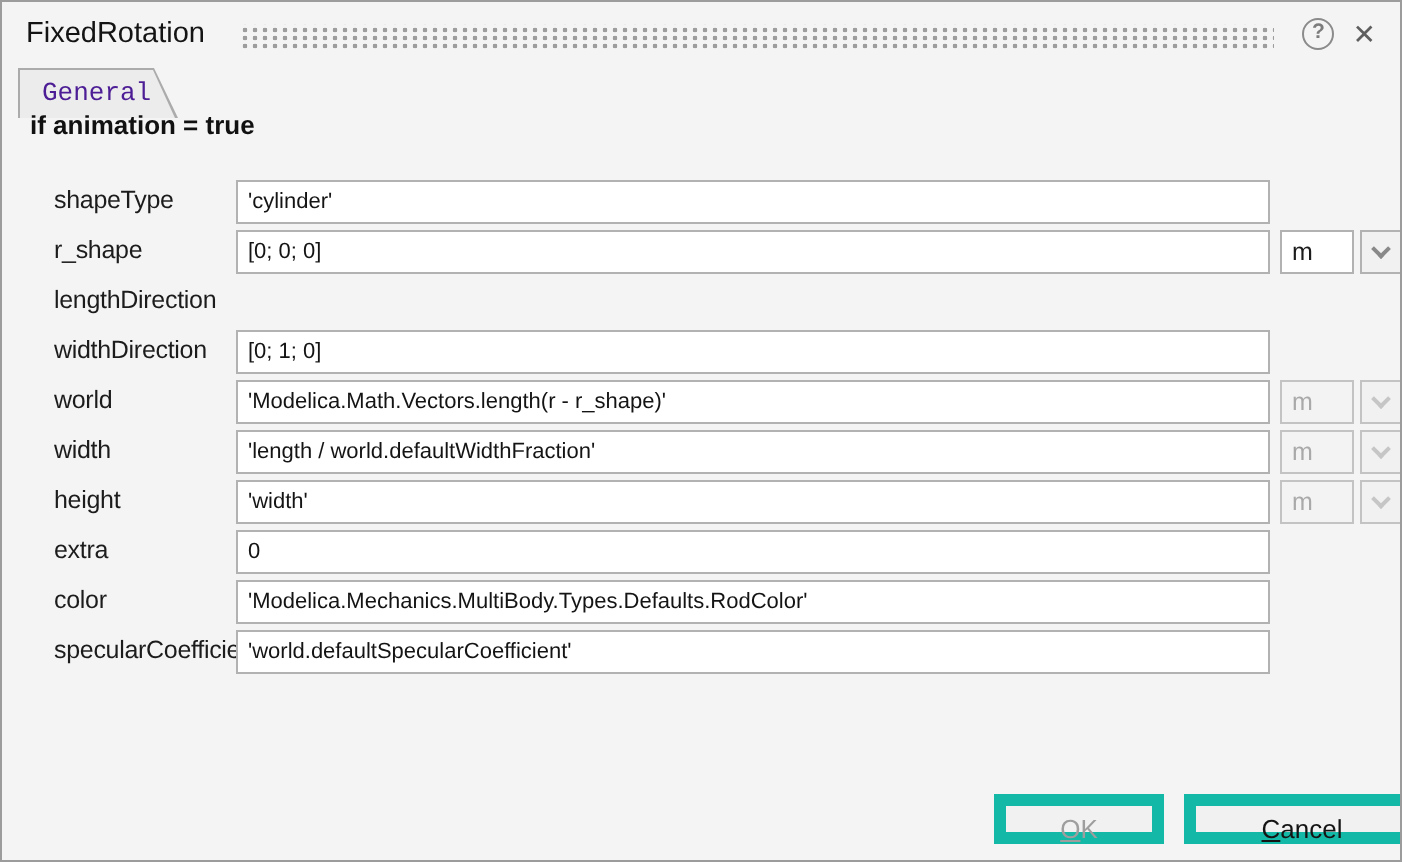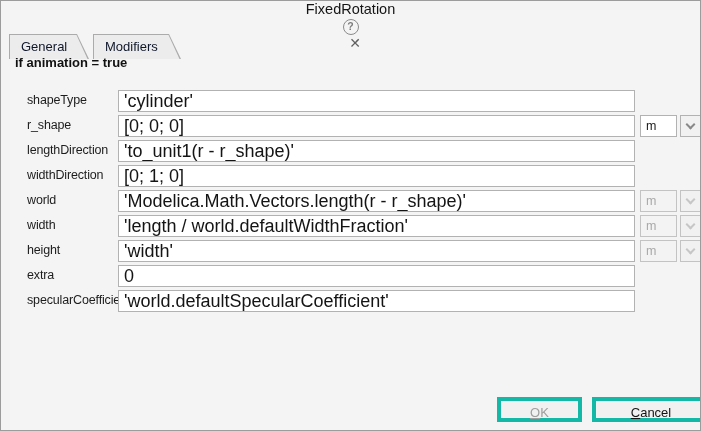--- a/index.html
+++ b/index.html
@@ -4,21 +4,21 @@
 <style>
   * { box-sizing: border-box; margin: 0; padding: 0; }
   html, body { background: #d6d6d6; font-family: "Liberation Sans", sans-serif; }
   .dialog {
     position: relative; width: 701px; height: 431px;
     background: #f4f4f4; border: 1px solid #9c9c9c; overflow: hidden;
   }
   
   .titlebar {
     position: absolute; top: 0; left: 0; right: 0; height: 32px;
-    display: flex; align-items: center; padding: 0 12px; flex-direction: column;
+    display: flex; align-items: center; padding: 0 12px;
   }
   .title { font-size: 14.5px; color: #141414; white-space: nowrap; }
   .grip {
     flex: 1; height: 13px; margin: 0 14px 0 18px; margin-top: 2px;
     background-image: radial-gradient(circle, #9d9d9d 1.05px, transparent 1.3px);
     background-size: 5px 4px; background-position: 0 1px;
   }
   .help-icon {
     width: 16px; height: 16px; border: 1.5px solid #8b8b8b; border-radius: 50%;
     color: #7c7c7c; font-size: 10.5px; font-weight: bold; line-height: 13px;
@@ -41,37 +41,37 @@
     clip-path: polygon(0 0, calc(100% - 11px) 0, 100% 100%, 0 100%);
   }
   .tab.active .tab-fill { background: #fafafa; }
   .tab-accent {
     position: absolute; top: 0; left: 0; right: 0; height: 3px;
     background: #0a7ba6; display: none;
   }
   .tab.active .tab-accent { display: block; }
   .tab-label {
     position: relative; display: block; padding: 5px 24px 0 12px;
-    font-size: 13px; color: #0f172a; white-space: nowrap;
+    font-size: 13px; color: #4c1d95; white-space: nowrap; font-family: Liberation Mono, monospace;
   }
   
   .cond-header {
     position: absolute; top: 54px; left: 14px;
     font-size: 13px; font-weight: bold; color: #111;
   }
   .rows { position: absolute; top: 89px; left: 0; right: 0; }
   .row { height: 25px; display: flex; align-items: flex-start; padding-left: 26px; }
   .row-label {
     width: 91px; flex: none; font-size: 12.5px; color: #1c1c1c;
     padding-top: 3px; white-space: nowrap; letter-spacing: -0.15px;
   }
   .row-field {
     width: 517px; height: 22px; flex: none;
     border: 1px solid #b2b2b2; background: #ffffff;
-    font-family: "Liberation Sans", sans-serif; font-size: 18px; color: #141414;
+    font-family: "Liberation Sans", sans-serif; font-size: 11px; color: #141414;
     padding: 0 5px; outline: none;
   }
   .unit-group { display: flex; margin-left: 5px; }
   .unit-group.hidden { visibility: hidden; }
   .unit-box {
     width: 37px; height: 22px; border: 1px solid #b2b2b2; background: #ffffff;
     font-size: 12.5px; color: #1c1c1c; padding: 3px 0 0 5px; cursor: pointer;
   }
   .unit-btn {
     width: 21px; height: 22px; margin-left: 3px;
@@ -82,21 +82,21 @@
     width: 7px; height: 7px; margin-top: -4px;
     border-right: 2px solid #898989; border-bottom: 2px solid #898989;
     transform: rotate(45deg);
   }
   .unit-group.disabled .unit-box { background: #f3f3f3; color: #a9a9a9; border-color: #c3c3c3; }
   .unit-group.disabled .unit-btn { border-color: #c3c3c3; }
   .unit-group.disabled .chev { border-color: #c6c6c6; }
   
   .btn {
     position: absolute; top: 396px; height: 25px;
-    border: 4px solid #14b8a6; background: #f1f1f1;
+    border: 6px solid #14b8a6; background: #f1f1f1;
     font-family: "Liberation Sans", sans-serif; font-size: 13px; color: #141414;
     text-align: center; padding-top: 4px; cursor: pointer;
   }
   .btn .u { text-decoration: underline; }
   .btn.disabled { color: #9e9e9e; cursor: default; }
   .btn-ok { left: 496px; width: 85px; }
   .btn-cancel { left: 591px; width: 118px; }
 </style>
 </head>
 <body>
@@ -109,25 +109,20 @@
     <span class="help-icon">?</span>
     <span class="close-icon">✕</span>
   </div>
 
   <div class="tabbar">
     <div class="tab" style="width:80px">
       <span class="tab-fill"></span>
 
       <span class="tab-label">General</span>
     </div>
-    <div class="tab" style="width:88px">
-      <span class="tab-fill"></span>
-
-      <span class="tab-label">Modifiers</span>
-    </div>
   </div>
 
   <div class="cond-header">if animation = true</div>
 
   <div class="rows" id="rows">
     <div class="row">
       <div class="row-label">shapeType</div>
       <input class="row-field" type="text" value="'cylinder'" style="">
       <div class="unit-group hidden">
         <div class="unit-box"></div>
@@ -143,21 +138,20 @@
       <div class="unit-group">
         <div class="unit-box">m</div>
         <div class="unit-btn">
           <span class="chev"></span>
         </div>
       </div>
     </div>
 
     <div class="row">
       <div class="row-label">lengthDirection</div>
-      <input class="row-field" type="text" value="'to_unit1(r - r_shape)'" style="">
       <div class="unit-group hidden">
         <div class="unit-box"></div>
         <div class="unit-btn">
           <span class="chev"></span>
         </div>
       </div>
     </div>
 
     <div class="row">
       <div class="row-label">widthDirection</div>
@@ -207,20 +201,30 @@
       <div class="row-label">extra</div>
       <input class="row-field" type="text" value="0" style="">
       <div class="unit-group hidden">
         <div class="unit-box"></div>
         <div class="unit-btn">
           <span class="chev"></span>
         </div>
       </div>
     </div>
 
+    <div class="row">
+      <div class="row-label">color</div>
+      <input class="row-field" type="text" value="'Modelica.Mechanics.MultiBody.Types.Defaults.RodColor'" style="">
+      <div class="unit-group hidden">
+        <div class="unit-box"></div>
+        <div class="unit-btn">
+          <span class="chev"></span>
+        </div>
+      </div>
+    </div>
 
     <div class="row">
       <div class="row-label">specularCoefficient</div>
       <input class="row-field" type="text" value="'world.defaultSpecularCoefficient'" style="">
       <div class="unit-group hidden">
         <div class="unit-box"></div>
         <div class="unit-btn">
           <span class="chev"></span>
         </div>
       </div>

